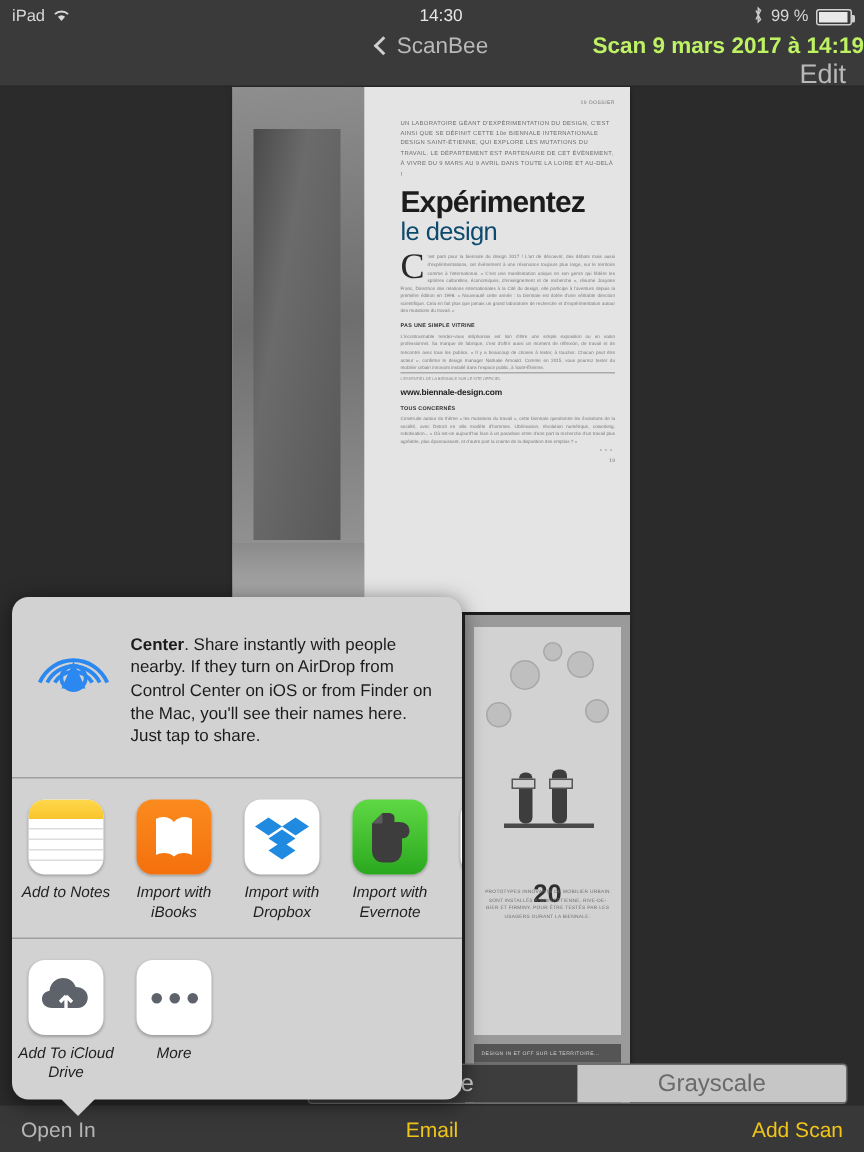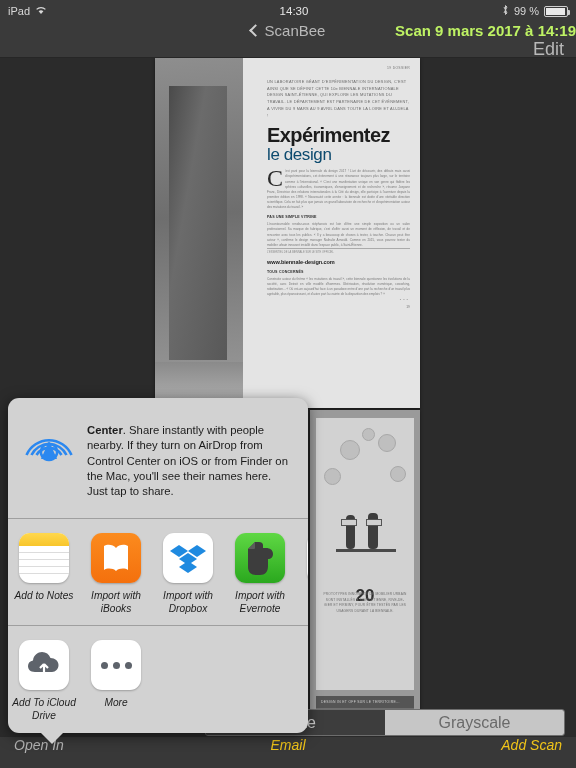--- a/index.html
+++ b/index.html
@@ -108,23 +108,22 @@
   .seg {
     flex:1; display:flex; align-items:center; justify-content:center;
     font-size:16px; cursor:pointer;
   }
   .seg.off { background:#3d3d3d; color:#cfcfcf; }
   .seg.on  { background:#c6c6c6; color:#6a6a6a; }
 
   
   .toolbar {
     position:absolute; left:0; right:0; bottom:0; height:32px;
-    background:#383838; display:flex; padding:0 14px;
+    background:#383838; display:flex; align-items:center; padding:0 14px;
     border-top:1px solid #2a2a2a;
-    font-style:italic;
   }
   .tb-item { font-size:14px; cursor:pointer; }
   .tb-left { color:#b5b5b5; }
   .tb-mid { position:absolute; left:0; right:0; text-align:center; color:#f0c419; }
   .tb-right { margin-left:auto; color:#f0c419; }
 
   
   .popover {
     position:absolute; left:8px; top:398px; width:300px;
     background:#d2d2d2; border-radius:11px; z-index:20;

